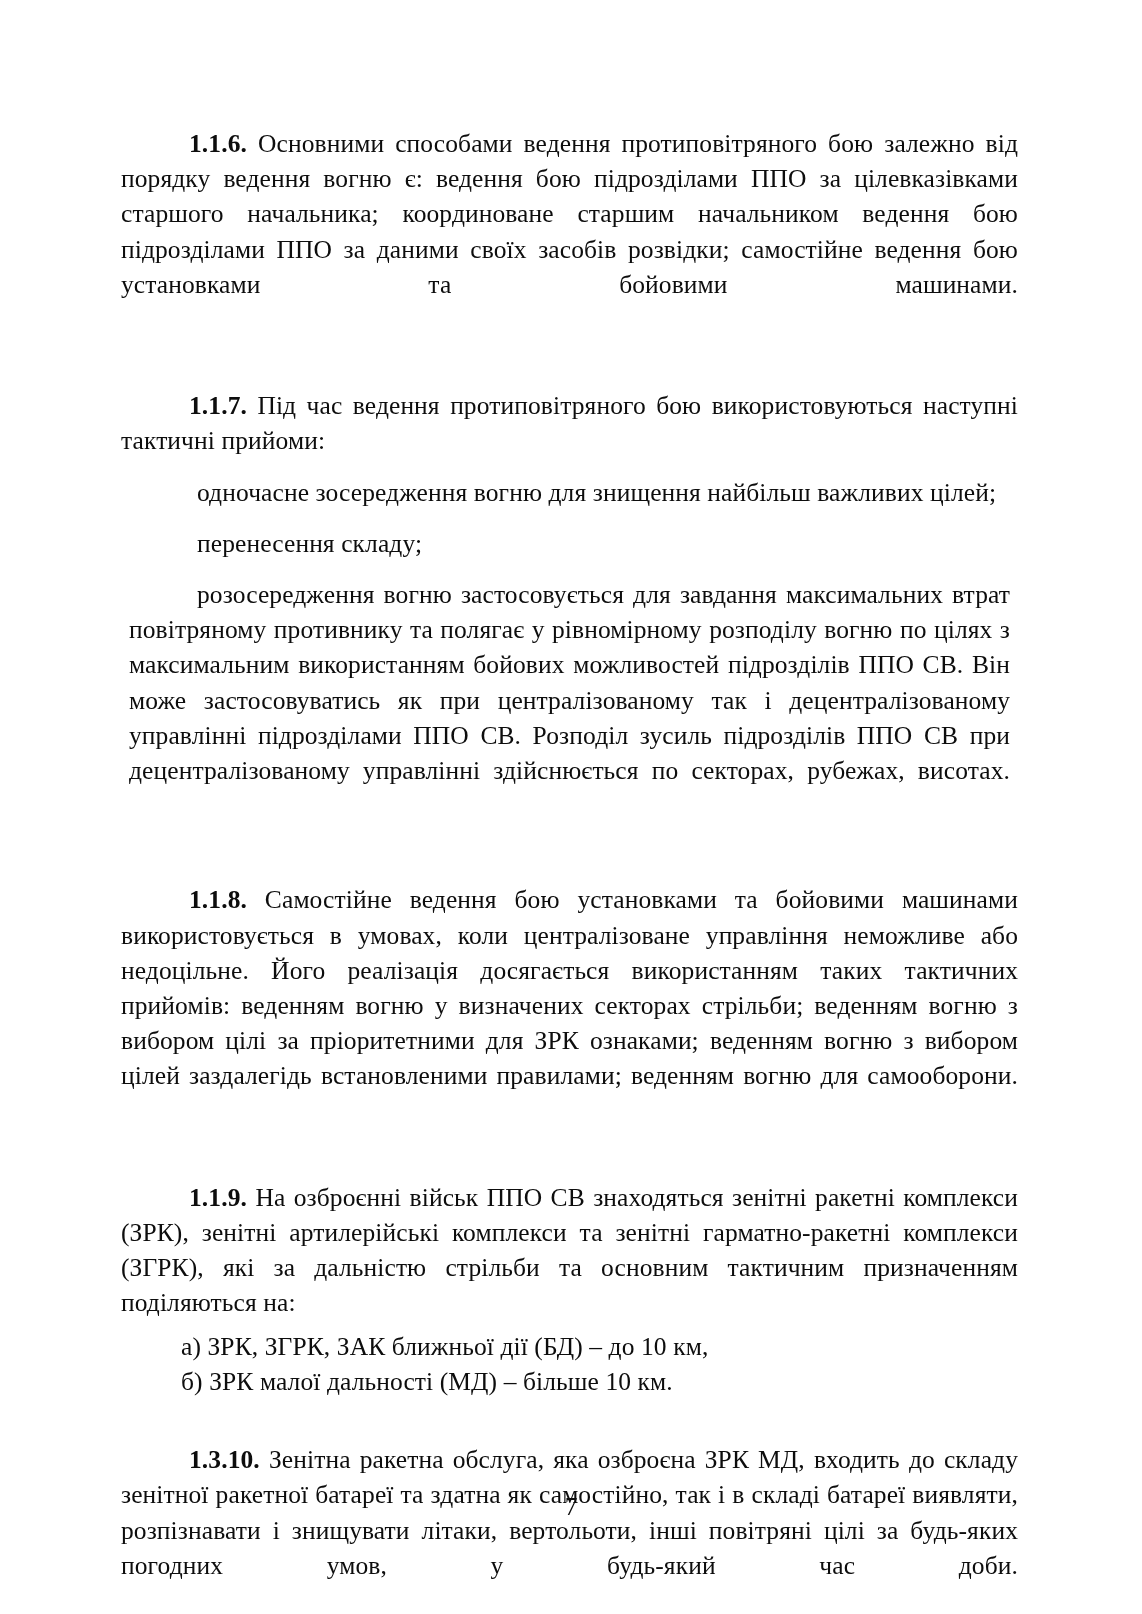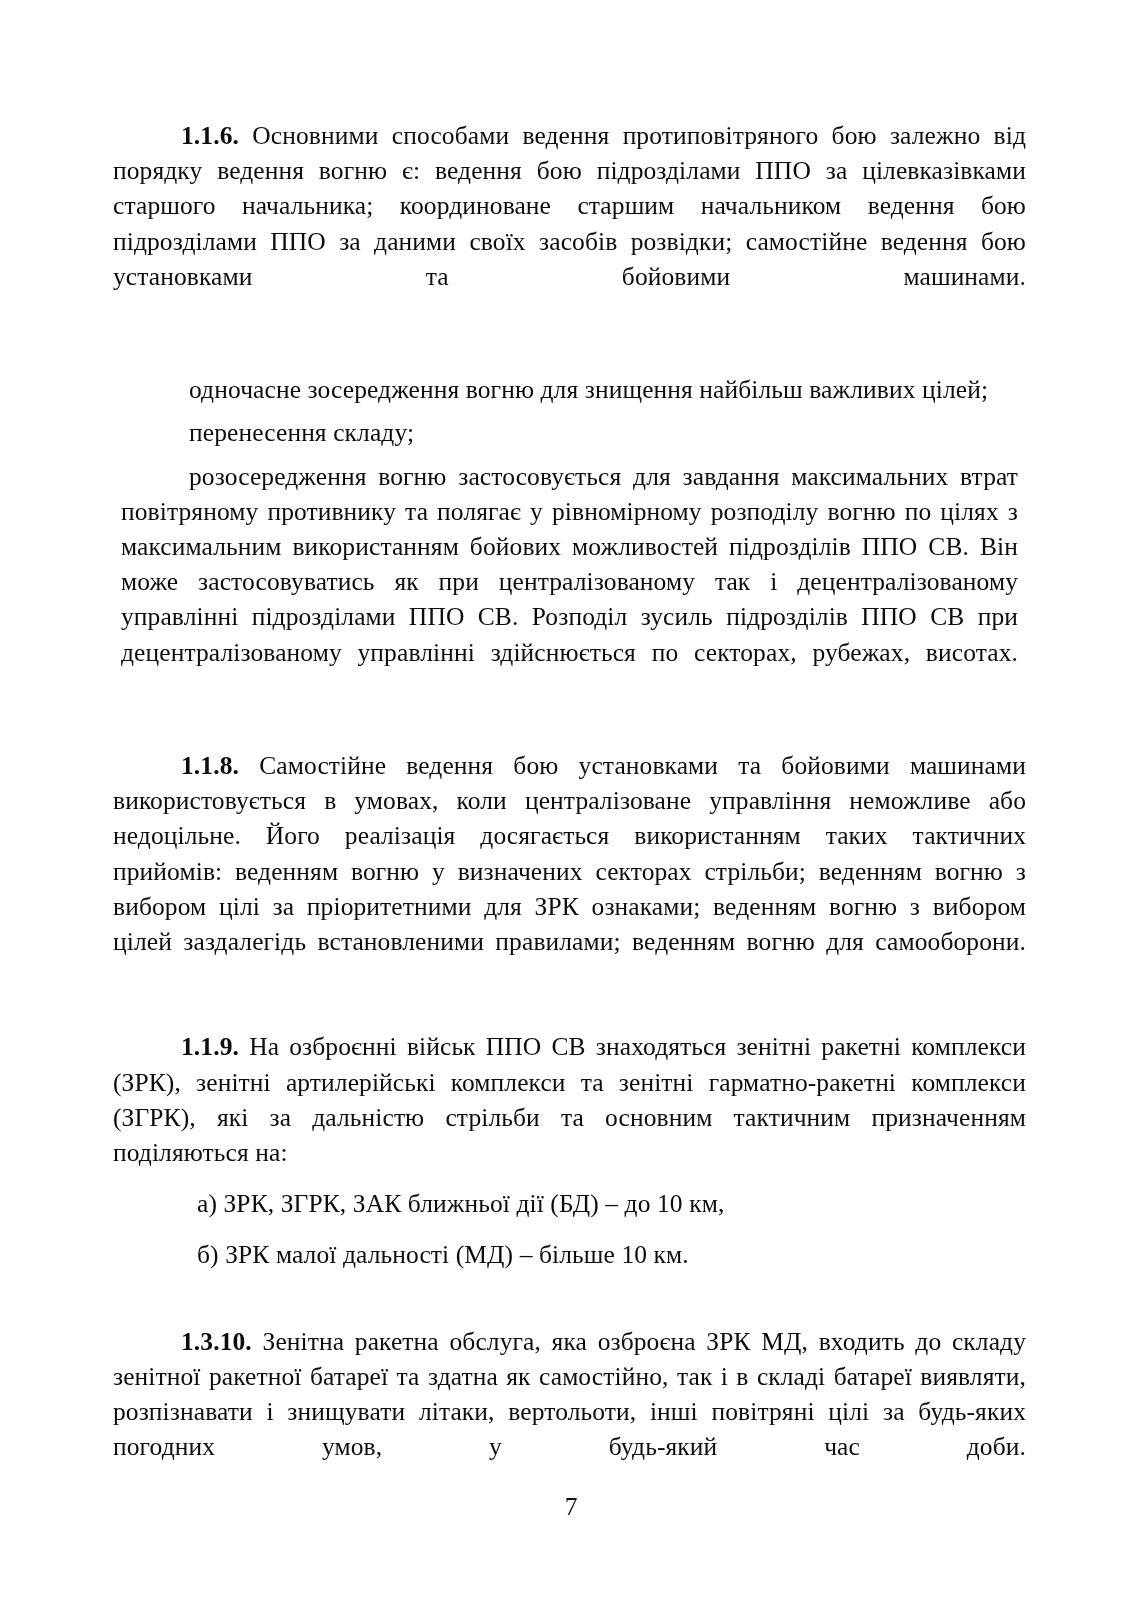--- a/index.html
+++ b/index.html
@@ -20,43 +20,43 @@
     overflow: hidden;
     box-sizing: border-box;
   }
   .content {
     position: absolute;
     left: 113px;
     top: 118px;
     width: 913px;
   }
   p.para {
-    margin: 0;
+    margin: 8px;
     padding: 0;
     font-size: 25.5px;
     line-height: 35.2px;
     text-align: justify;
     text-justify: inter-word;
     text-indent: 68px;
     hyphens: none;
     -webkit-hyphens: none;
     letter-spacing: 0.1px;
   }
   
   p.subitem {
-    margin: 8px;
+    margin: 16px;
     padding: 0;
     font-size: 25.5px;
     line-height: 35.2px;
     text-align: justify;
     text-indent: 68px;
     letter-spacing: 0.1px;
   }
   p.listitem {
-    margin: 16px;
+    margin: 0;
     padding: 0;
     font-size: 25.5px;
     line-height: 35.2px;
     text-align: left;
     text-indent: 68px;
     letter-spacing: 0.1px;
   }
   .numlabel {
     font-weight: bold;
   }
@@ -89,20 +89,21 @@
 <body>
 
 <div class="page">
 
   <div class="content">
 
     <p class="para"><span class="numlabel">1.1.6.</span> <span>Основними способами ведення протиповітряного бою залежно від порядку ведення вогню є: ведення бою підрозділами ППО за цілевказівками старшого начальника; координоване старшим начальником ведення бою підрозділами ППО за даними своїх засобів розвідки; самостійне ведення бою установками та бойовими машинами.</span></p>
 
     <div class="gap"></div>
 
+    <p class="para nojust"><span class="numlabel">1.1.7.</span> <span>Під час ведення протиповітряного бою використовуються наступні тактичні прийоми:</span></p>
 
     <p class="subitem nojust">одночасне зосередження вогню для знищення найбільш важливих цілей;</p>
     <p class="subitem nojust">перенесення складу;</p>
     <p class="subitem">розосередження вогню застосовується для завдання максимальних втрат повітряному противнику та полягає у рівномірному розподілу вогню по цілях з максимальним використанням бойових можливостей підрозділів ППО СВ. Він може застосовуватись як при централізованому так і децентралізованому управлінні підрозділами ППО СВ. Розподіл зусиль підрозділів ППО СВ при децентралізованому управлінні здійснюється по секторах, рубежах, висотах.</p>
 
     <div class="gap"></div>
 
     <p class="para"><span class="numlabel">1.1.8.</span> <span>Самостійне ведення бою установками та бойовими машинами використовується в умовах, коли централізоване управління неможливе або недоцільне. Його реалізація досягається використанням таких тактичних прийомів: веденням вогню у визначених секторах стрільби; веденням вогню з вибором цілі за пріоритетними для ЗРК ознаками; веденням вогню з вибором цілей заздалегідь встановленими правилами; веденням вогню для самооборони.</span></p>
 
     <div class="gap"></div>

